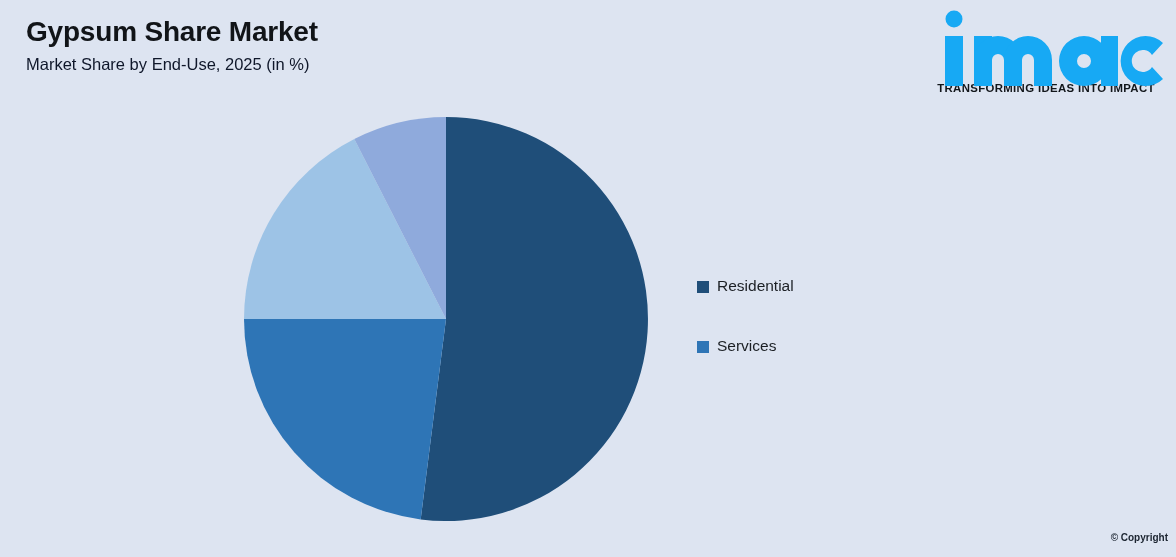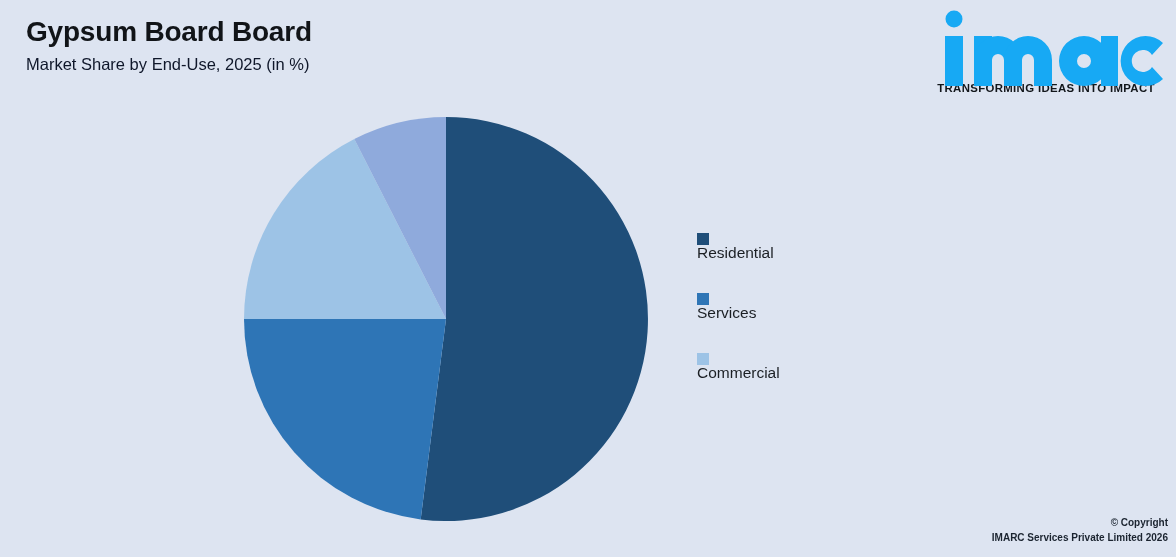--- a/index.html
+++ b/index.html
@@ -79,23 +79,22 @@
 
   
   .legend {
     position: absolute;
     left: 697px;
     top: 233px;
     width: 240px;
   }
   .legend-item {
     display: flex;
-    align-items: flex-start;
+    align-items: flex-end;
     height: 60px;
-    flex-direction: column;
   }
   .legend-swatch {
     width: 12px;
     height: 12px;
     flex: 0 0 12px;
     margin-right: 8px;
   }
   .legend-label {
     font-size: 15.5px;
     color: #1b1f24;
@@ -114,21 +113,21 @@
     line-height: 1.5;
     font-weight: bold;
   }
 </style>
 </head>
 <body>
 
 <div class="canvas">
 
   <div class="header">
-    <div class="chart-title">Gypsum Board Board</div>
+    <div class="chart-title">Gypsum Share Market</div>
     <div class="chart-subtitle">Market Share by End-Use, 2025 (in %)</div>
   </div>
 
   <div class="logo-block">
     <div class="logo-mark">
       <svg width="238" height="78" viewBox="0 0 238 78">
 
         <circle cx="27" cy="9" r="8.5" fill="#17a9f4"></circle>
 
         <rect x="18" y="26" width="18" height="50" fill="#17a9f4"></rect>
@@ -162,24 +161,19 @@
 
   <div class="legend">
     <div class="legend-item">
       <span class="legend-swatch" style="background:#1f4e79"></span>
       <span class="legend-label">Residential</span>
     </div>
     <div class="legend-item">
       <span class="legend-swatch" style="background:#2e75b6"></span>
       <span class="legend-label">Services</span>
     </div>
-    <div class="legend-item">
-      <span class="legend-swatch" style="background:#9dc3e6"></span>
-      <span class="legend-label">Commercial</span>
-    </div>
   </div>
 
   <div class="footer">
     <div>© Copyright</div>
-    <div>IMARC Services Private Limited 2026</div>
   </div>
 
 </div>
 
 </body></html>

